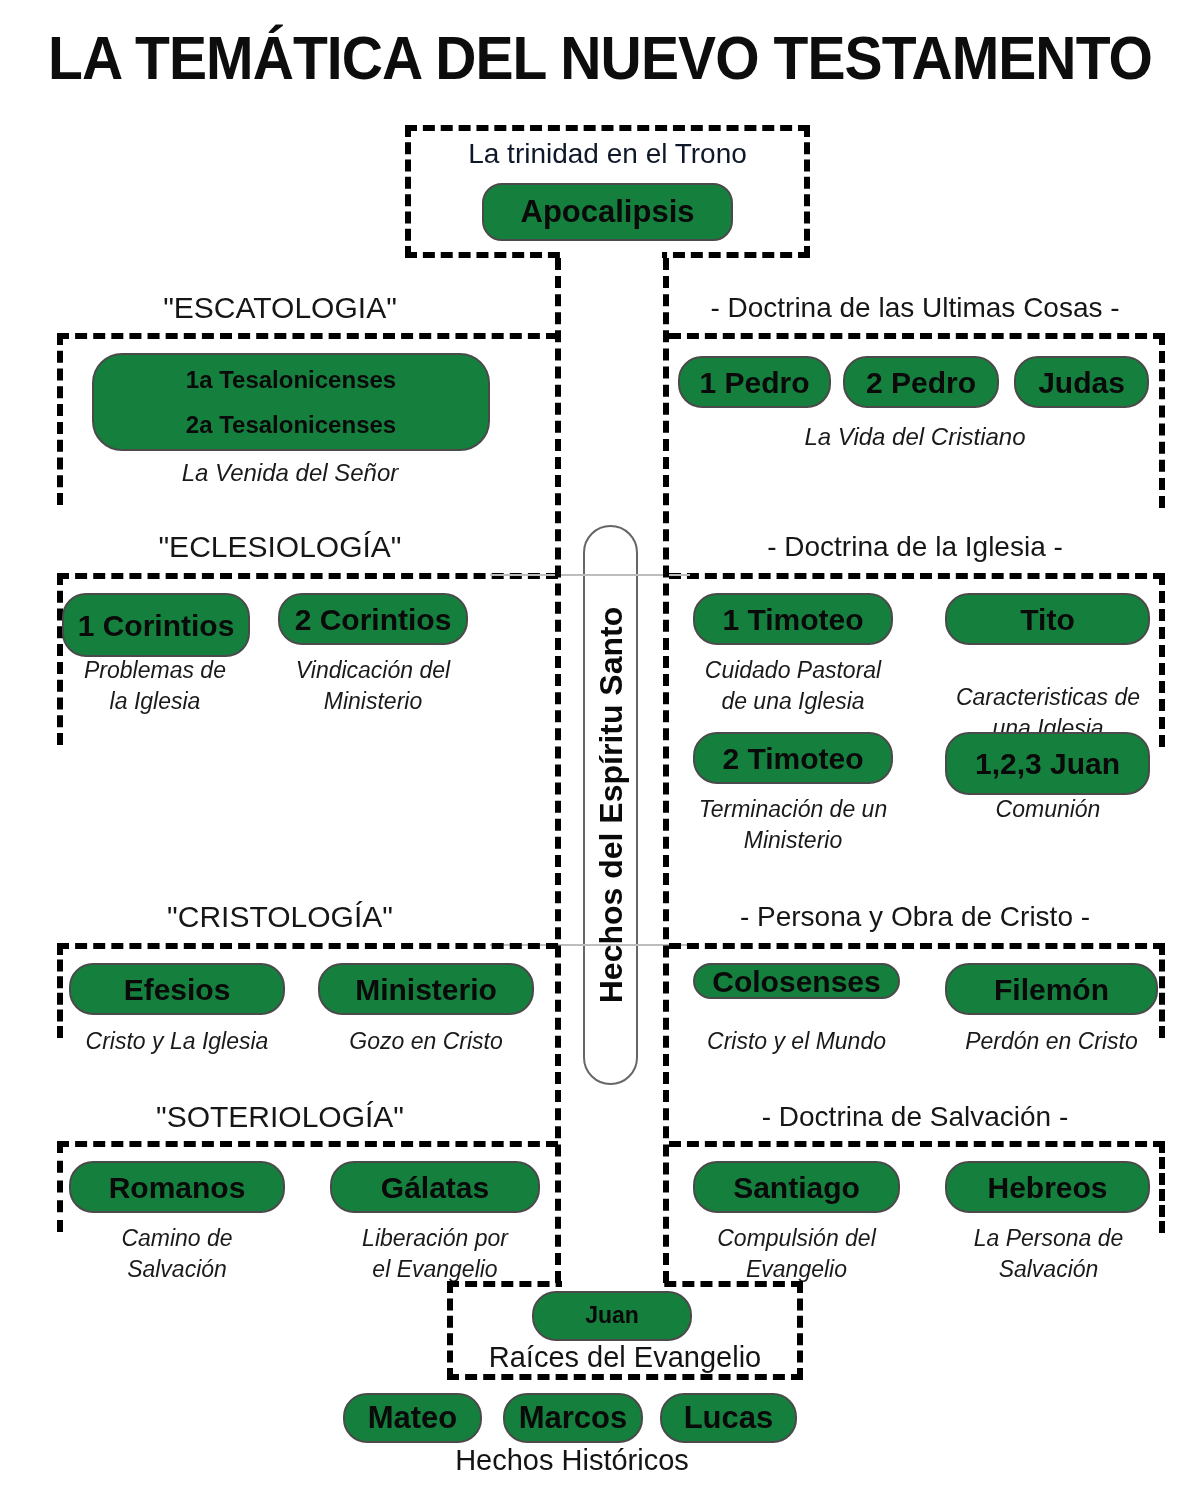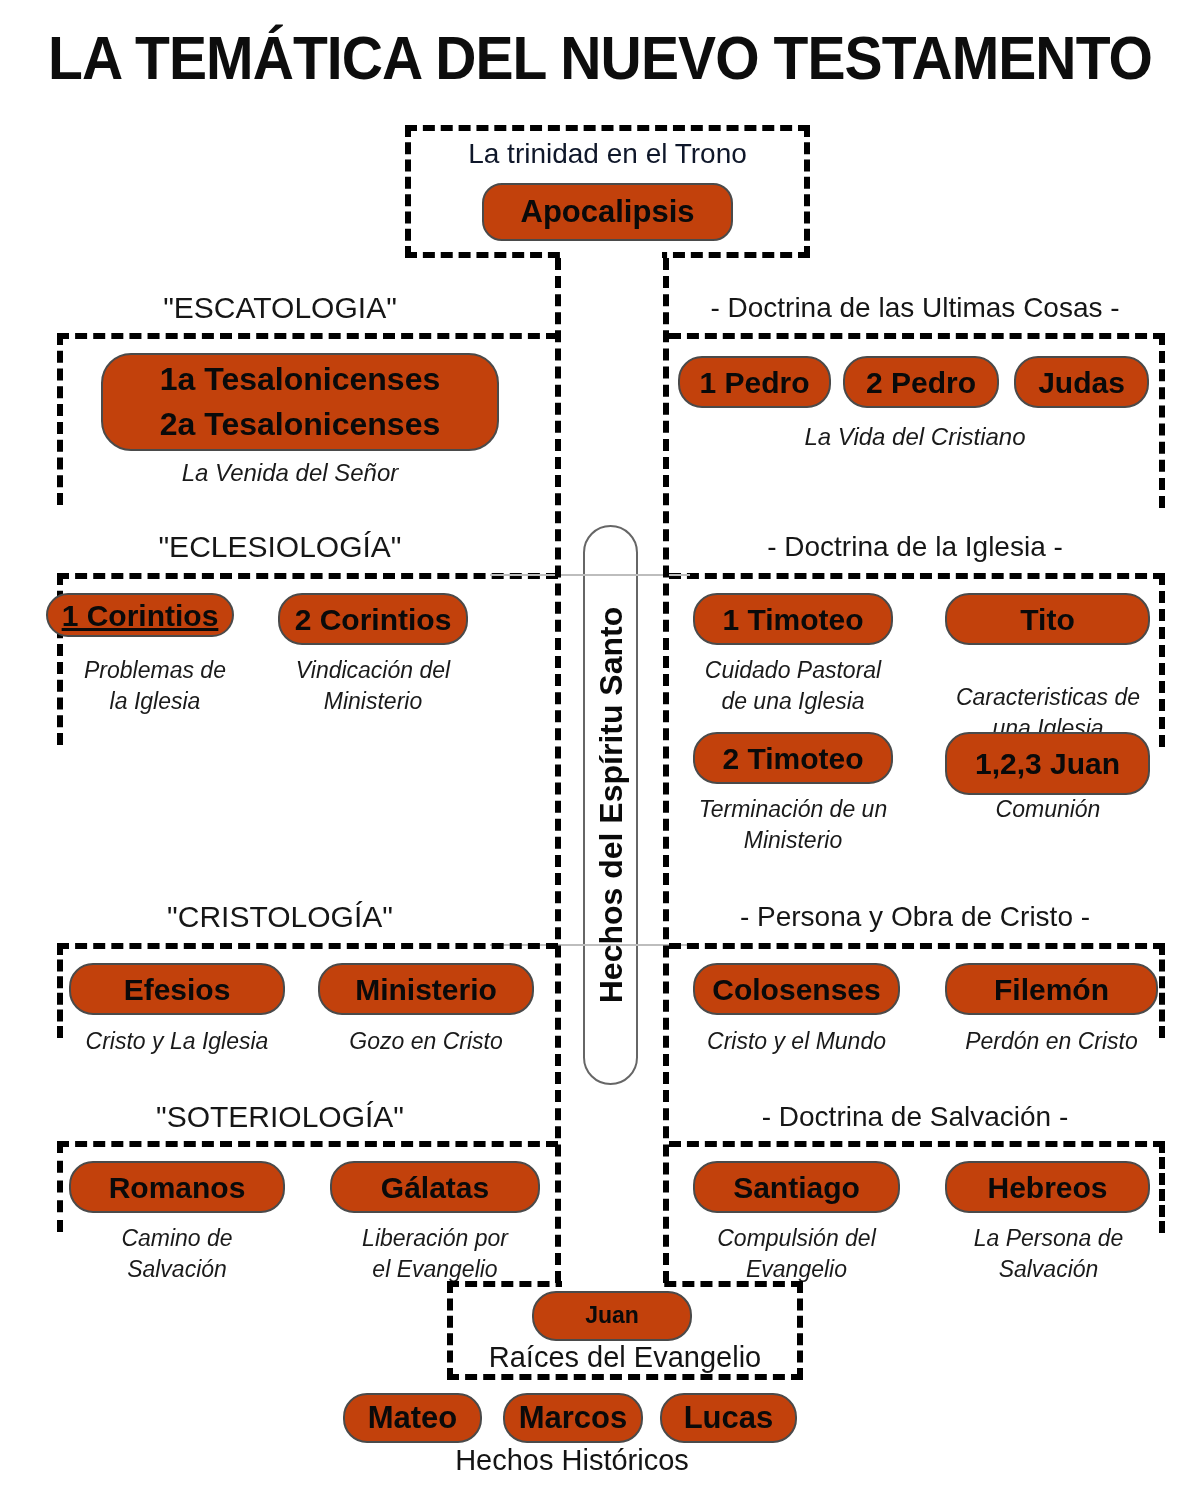--- a/index.html
+++ b/index.html
@@ -28,29 +28,29 @@
   .box-l        { border-top: 6px dashed #000; border-left: 6px dashed #000; }
   .box-r        { border-top: 6px dashed #000; border-right: 6px dashed #000; }
   .trunk        { width: 0; border-left: 6px dashed #000; }
   .patch        { background: #ffffff; }
   .faint-line   { height: 2px; background: #bdbdbd; }
 
   
   .pill {
     border: 2px solid #4a4a4a;
     border-radius: 24px;
-    background: #c2410c;
+    background: #15803d;
     display: flex; align-items: center; justify-content: center;
     font-weight: bold; font-size: 30px;
     color: #0a0a0a;
     text-align: center;
     white-space: pre-line;
     line-height: 1.1;
   }
-  .pill-big { border-radius: 30px; font-size: 32px; line-height: 45px; margin-left: 9px; }
+  .pill-big { border-radius: 30px; font-size: 24px; line-height: 45px; }
 
   
   .hdr {
     font-size: 30px; text-align: center; color: #161616;
     white-space: nowrap;
   }
   .hdr-r { font-size: 28px; }
 
   
   .cap {
@@ -103,21 +103,21 @@
   <div class="cap cap-lg" style="left:40px; top:457px; width:500px;">La Venida del Señor</div>
   <div class="pill" style="left:678px; top:356px; width:153px; height:52px;">1 Pedro</div>
   <div class="pill" style="left:843px; top:356px; width:156px; height:52px;">2 Pedro</div>
   <div class="pill" style="left:1014px; top:356px; width:135px; height:52px;">Judas</div>
   <div class="cap cap-lg" style="left:665px; top:421px; width:500px;">La Vida del Cristiano</div>
 
   <div class="hdr" style="left:20px; top:530px; width:520px;">"ECLESIOLOGÍA"</div>
   <div class="hdr hdr-r" style="left:665px; top:531px; width:500px;">- Doctrina de la Iglesia -</div>
   <div class="box-l" style="left:57px; top:573px; width:501px; height:172px;"></div>
   <div class="box-r" style="left:669px; top:573px; width:496px; height:174px;"></div>
-  <div class="pill" style="left:46px; top:593px; width:188px; height:44px;text-decoration:underline;">1 Corintios</div>
+  <div class="pill" style="left:62px; top:593px; width:188px; height:64px;">1 Corintios</div>
   <div class="pill" style="left:278px; top:593px; width:190px; height:52px;">2 Corintios</div>
   <div class="cap" style="left:40px; top:655px; width:230px;">Problemas de
 la Iglesia</div>
   <div class="cap" style="left:258px; top:655px; width:230px;">Vindicación del
 Ministerio</div>
   <div class="pill" style="left:693px; top:593px; width:200px; height:52px;">1 Timoteo</div>
   <div class="pill" style="left:945px; top:593px; width:205px; height:52px;">Tito</div>
   <div class="cap" style="left:683px; top:655px; width:220px;">Cuidado Pastoral
 de una Iglesia</div>
   <div class="cap" style="left:938px; top:682px; width:220px;">Caracteristicas de
@@ -136,21 +136,21 @@
   </div>
 
   <div class="hdr" style="left:20px; top:900px; width:520px;">"CRISTOLOGÍA"</div>
   <div class="hdr hdr-r" style="left:665px; top:901px; width:500px;">- Persona y Obra de Cristo -</div>
   <div class="box-l" style="left:57px; top:943px; width:501px; height:95px;"></div>
   <div class="box-r" style="left:669px; top:943px; width:496px; height:95px;"></div>
   <div class="pill" style="left:69px; top:963px; width:216px; height:52px;">Efesios</div>
   <div class="pill" style="left:318px; top:963px; width:216px; height:52px;">Ministerio</div>
   <div class="cap" style="left:62px; top:1026px; width:230px;">Cristo y La Iglesia</div>
   <div class="cap" style="left:311px; top:1026px; width:230px;">Gozo en Cristo</div>
-  <div class="pill" style="left:693px; top:963px; width:207px; height:52px;">Colosenses</div>
+  <div class="pill" style="left:693px; top:963px; width:207px; height:36px;">Colosenses</div>
   <div class="pill" style="left:945px; top:963px; width:213px; height:52px;">Filemón</div>
   <div class="cap" style="left:685px; top:1026px; width:223px;">Cristo y el Mundo</div>
   <div class="cap" style="left:940px; top:1026px; width:223px;">Perdón en Cristo</div>
 
   <div class="hdr" style="left:20px; top:1100px; width:520px;">"SOTERIOLOGÍA"</div>
   <div class="hdr hdr-r" style="left:665px; top:1101px; width:500px;">- Doctrina de Salvación -</div>
   <div class="box-l" style="left:57px; top:1141px; width:501px; height:91px;"></div>
   <div class="box-r" style="left:669px; top:1141px; width:496px; height:92px;"></div>
   <div class="pill" style="left:69px; top:1161px; width:216px; height:52px;">Romanos</div>
   <div class="pill" style="left:330px; top:1161px; width:210px; height:52px;">Gálatas</div>

